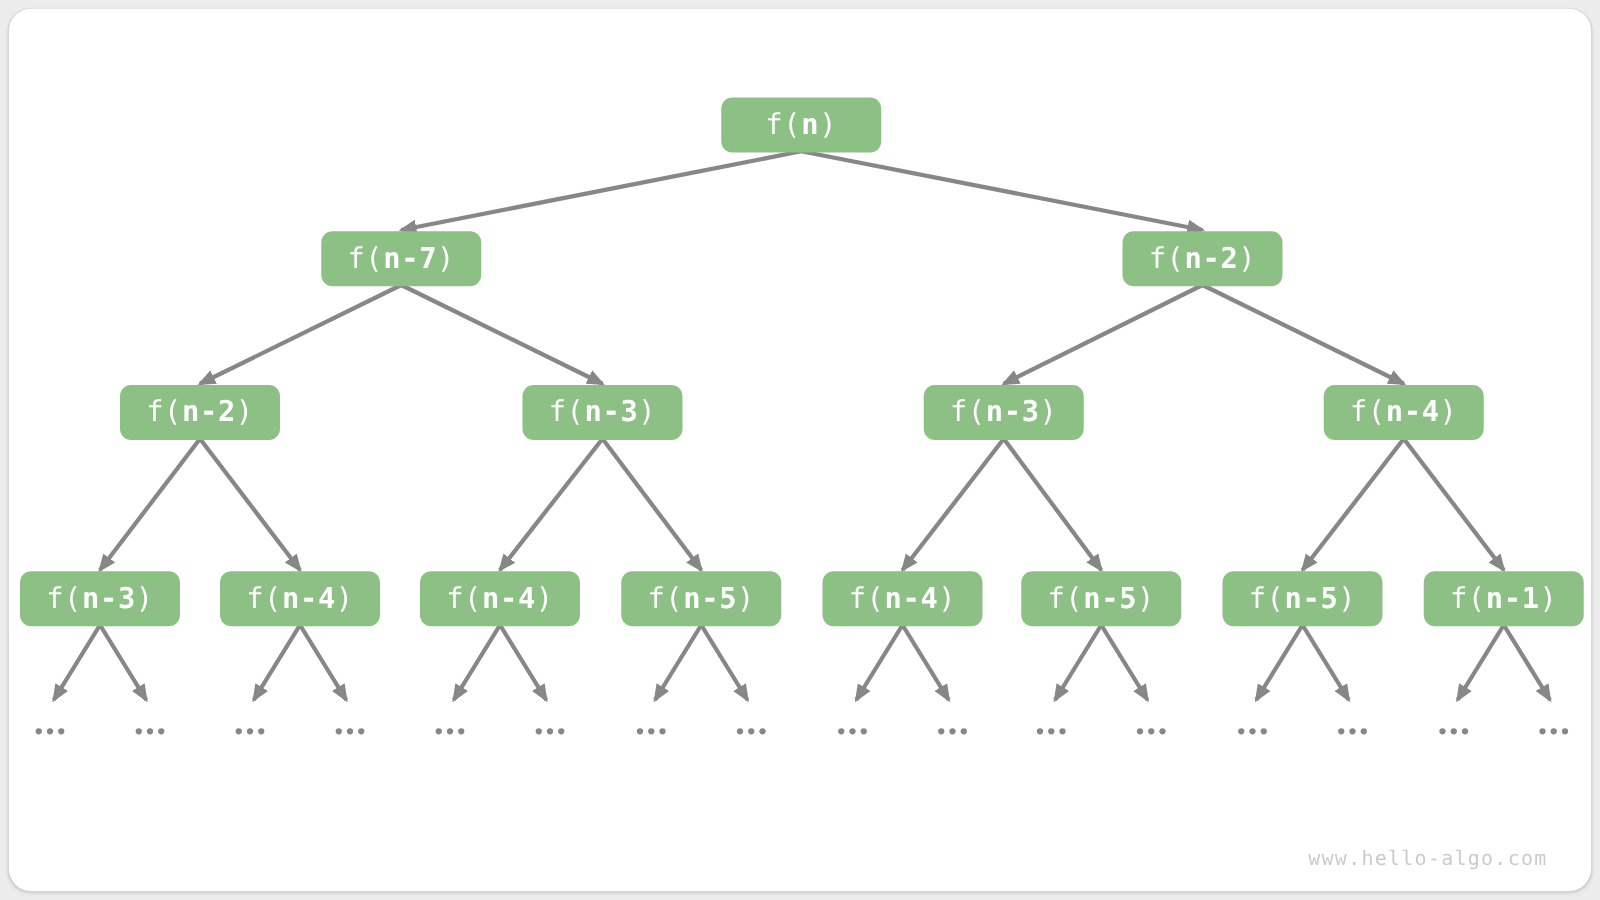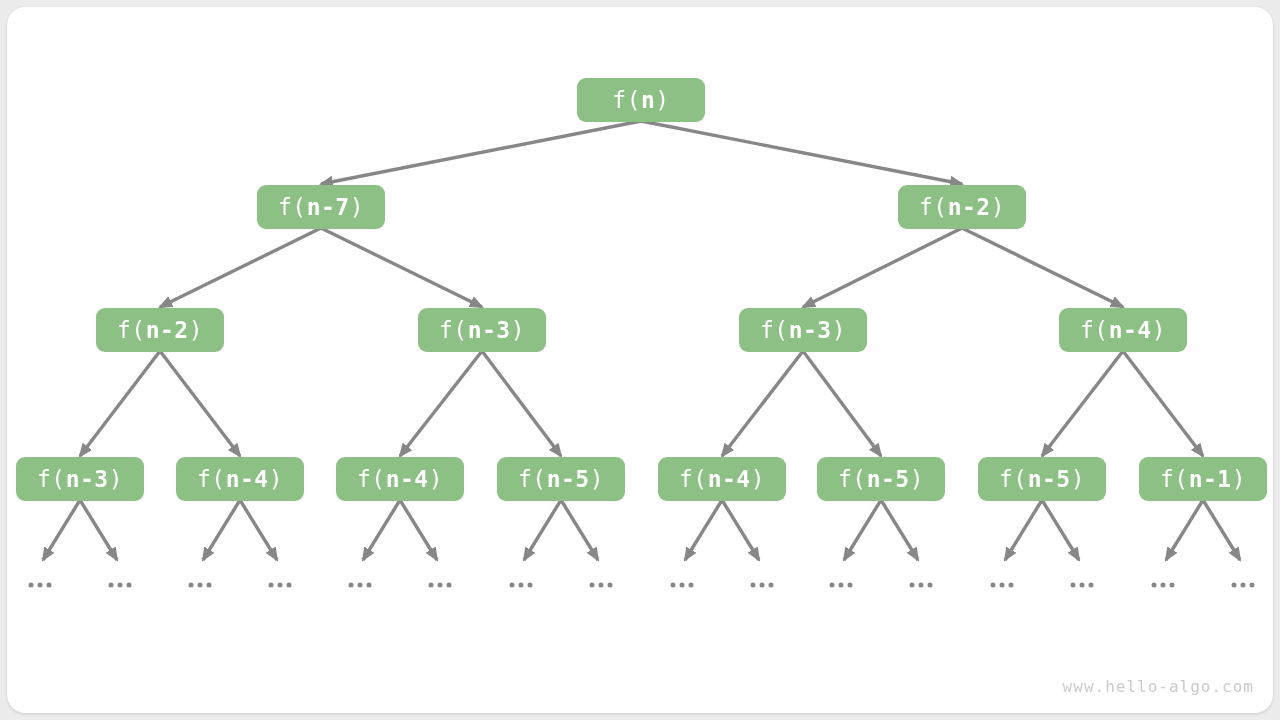--- a/index.html
+++ b/index.html
@@ -45,21 +45,21 @@
   }
   .tree-node .var { font-weight: bold; }
   .edge-line {
     stroke: var(--arrow, #878787);
     stroke-width: 3.4;
     fill: none;
   }
   .dot { fill: var(--dot, #878787); }
   .watermark {
     position: absolute;
-    right: 26px;
+    right: 42px;
     bottom: 24px;
     font-size: 16px;
     letter-spacing: 1px;
     color: var(--wm, #cbcbcb);
   }
 </style>
 </head>
 <body>
 
 <div class="card"></div>

